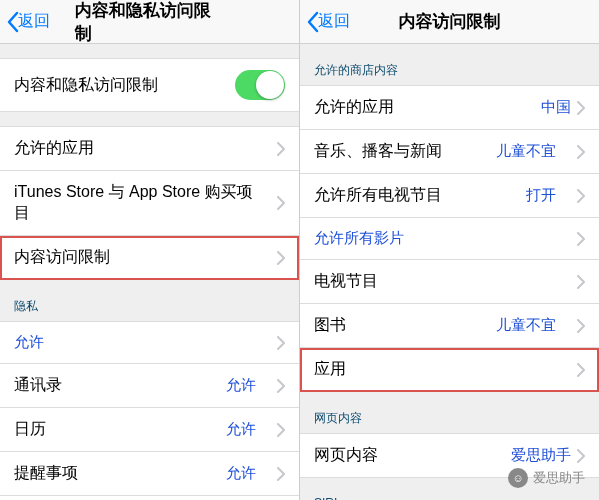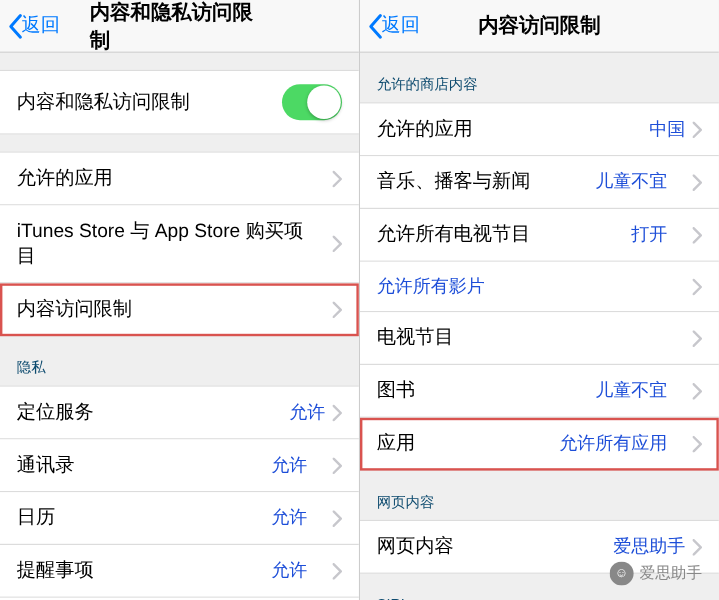--- a/index.html
+++ b/index.html
@@ -65,21 +65,20 @@
           <div class="row highlight">
             <span class="label">内容访问限制</span>
             <svg class="chevron" width="8" height="14" viewBox="0 0 8 14">
               <polyline points="1,1 7,7 1,13" fill="none" stroke="#c7c7cc" stroke-width="2" stroke-linecap="round" stroke-linejoin="round"></polyline>
             </svg>
           </div>
         </div>
         <div class="group">
           <div class="group-header">隐私</div>
           <div class="row">
-            <span class="label">定位服务</span>
             <span class="value">允许</span>
             <svg class="chevron" width="8" height="14" viewBox="0 0 8 14">
               <polyline points="1,1 7,7 1,13" fill="none" stroke="#c7c7cc" stroke-width="2" stroke-linecap="round" stroke-linejoin="round"></polyline>
             </svg>
           </div>
           <div class="row">
             <span class="label">通讯录</span>
             <span class="value">允许</span>
             <svg class="chevron" width="8" height="14" viewBox="0 0 8 14">
               <polyline points="1,1 7,7 1,13" fill="none" stroke="#c7c7cc" stroke-width="2" stroke-linecap="round" stroke-linejoin="round"></polyline>
@@ -158,21 +157,20 @@
           </div>
           <div class="row">
             <span class="label">图书</span>
             <span class="value">儿童不宜</span>
             <svg class="chevron" width="8" height="14" viewBox="0 0 8 14">
               <polyline points="1,1 7,7 1,13" fill="none" stroke="#c7c7cc" stroke-width="2" stroke-linecap="round" stroke-linejoin="round"></polyline>
             </svg>
           </div>
           <div class="row highlight">
             <span class="label">应用</span>
-            <span class="value">允许所有应用</span>
             <svg class="chevron" width="8" height="14" viewBox="0 0 8 14">
               <polyline points="1,1 7,7 1,13" fill="none" stroke="#c7c7cc" stroke-width="2" stroke-linecap="round" stroke-linejoin="round"></polyline>
             </svg>
           </div>
         </div>
         <div class="group">
           <div class="group-header">网页内容</div>
           <div class="row">
             <span class="label">网页内容</span>
             <span class="value">爱思助手</span>

